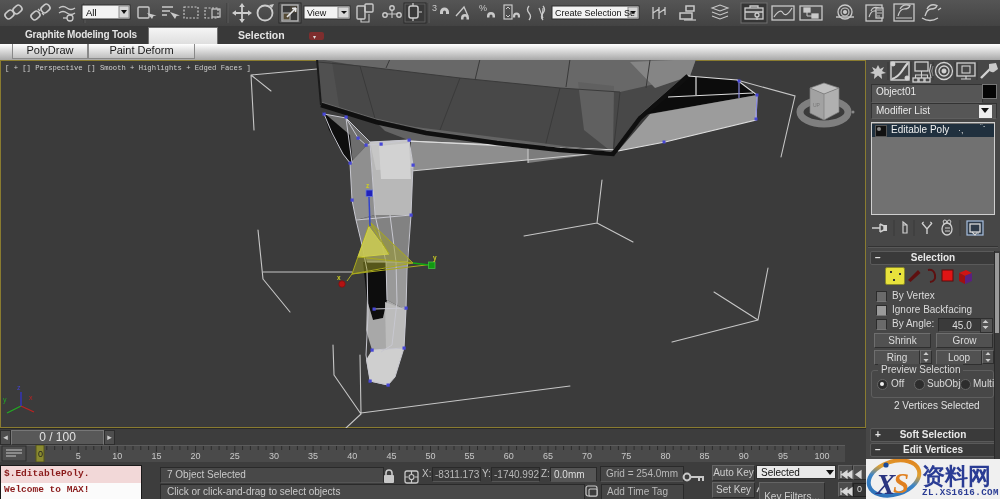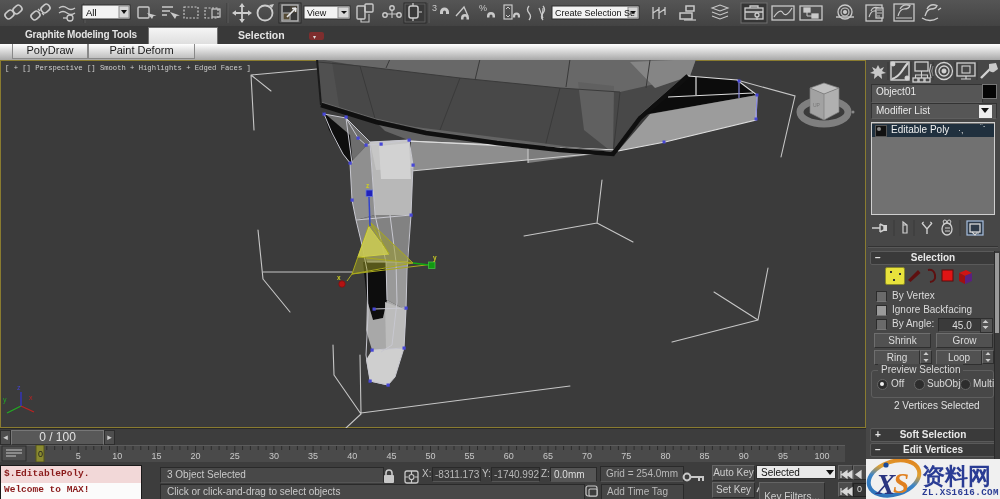--- a/index.html
+++ b/index.html
@@ -535,21 +535,21 @@
 <text x="38" y="12" font-size="9" fill="#222" font-family="Liberation Sans">0</text>
 </svg>
 </div>
 <div id="status1" class="abs" style="left:0;top:462px;width:1000px;height:37px;">
   <div style="position:absolute;left:0;top:3px;width:140px;height:17px;background:#f2d8d8;border:1px solid #1a1a1a;overflow:hidden;">
     <span style="position:absolute;left:3px;top:2px;font-family:'Liberation Mono',monospace;font-size:9.5px;font-weight:bold;color:#8a1a1a;">$.EditablePoly.</span>
   </div>
   <div style="position:absolute;left:0;top:21px;width:140px;height:16px;background:#fbfbfb;border:1px solid #1a1a1a;border-top:none;overflow:hidden;">
     <span style="position:absolute;left:3px;top:1px;font-family:'Liberation Mono',monospace;font-size:9.5px;font-weight:bold;color:#8a1a1a;">Welcome to MAX!</span>
   </div>
-  <div class="dfld" style="left:160px;top:5px;width:216px;height:13px;padding:1px 0 0 6px;background:#484848;color:#cacaca;">3 Object Selected</div>
+  <div class="dfld" style="left:160px;top:5px;width:216px;height:13px;padding:1px 0 0 6px;background:#484848;color:#cacaca;">7 Object Selected</div>
   <div class="dfld" style="left:160px;top:22px;width:417px;height:13px;padding:1px 0 0 6px;background:#484848;color:#cacaca;">Click or click-and-drag to select objects</div>
   <svg width="40" height="16" style="position:absolute;left:383px;top:6px">
     <rect x="1" y="7" width="10" height="8" rx="1" fill="#c8c8c8"></rect>
       <path d="M3 7 v-2 a3 3 0 0 1 6 0 v2" stroke="#c8c8c8" stroke-width="1.6" fill="none"></path>
     <rect x="22" y="3" width="13" height="12" rx="2" fill="none" stroke="#c8c8c8" stroke-width="1.3"></rect>
       <circle cx="28.5" cy="9" r="2.5" fill="none" stroke="#c8c8c8" stroke-width="1.2"></circle>
       <path d="M28.5 3 v3 M28.5 12 v3 M22 9 h3 M32 9 h3" stroke="#c8c8c8" stroke-width="1.2"></path>
   </svg>
   <span style="position:absolute;left:422px;top:6px;font-size:10px;color:#c2c2c2;">X:</span>
   <div class="dfld" style="left:432px;top:5px;width:45px;height:12px;padding:1px 0 0 2px;">-8311.173</div>

